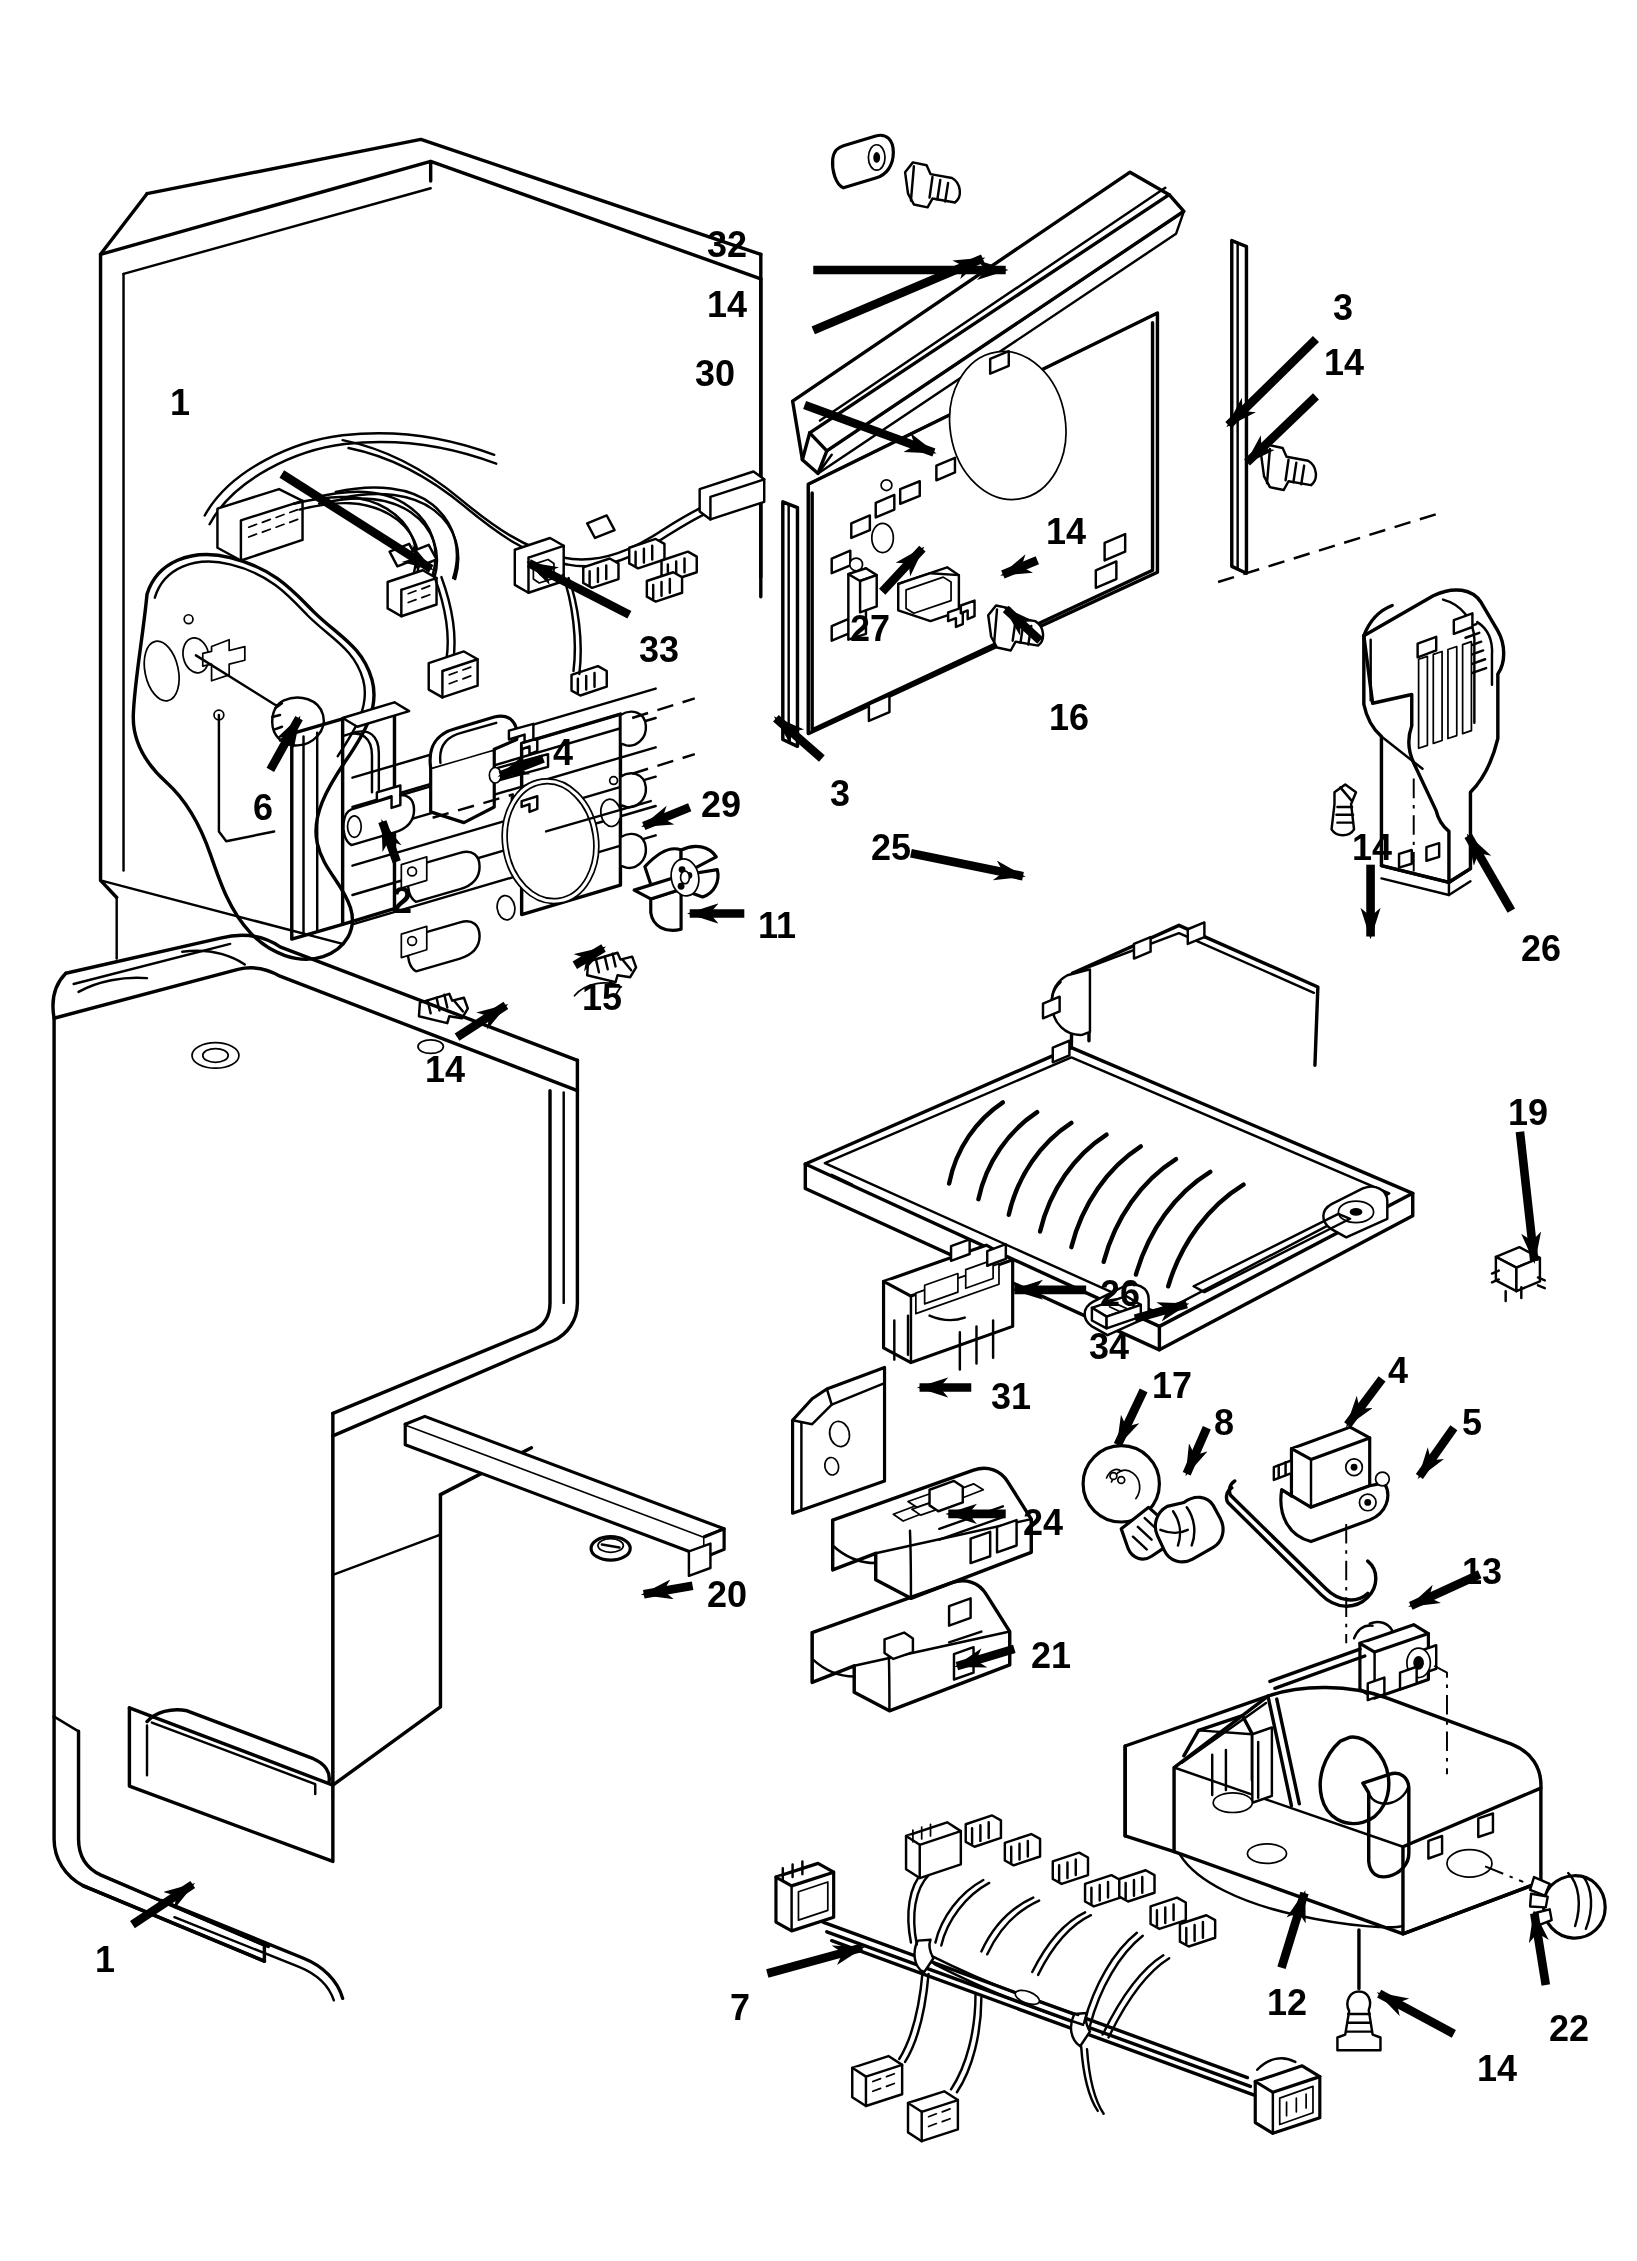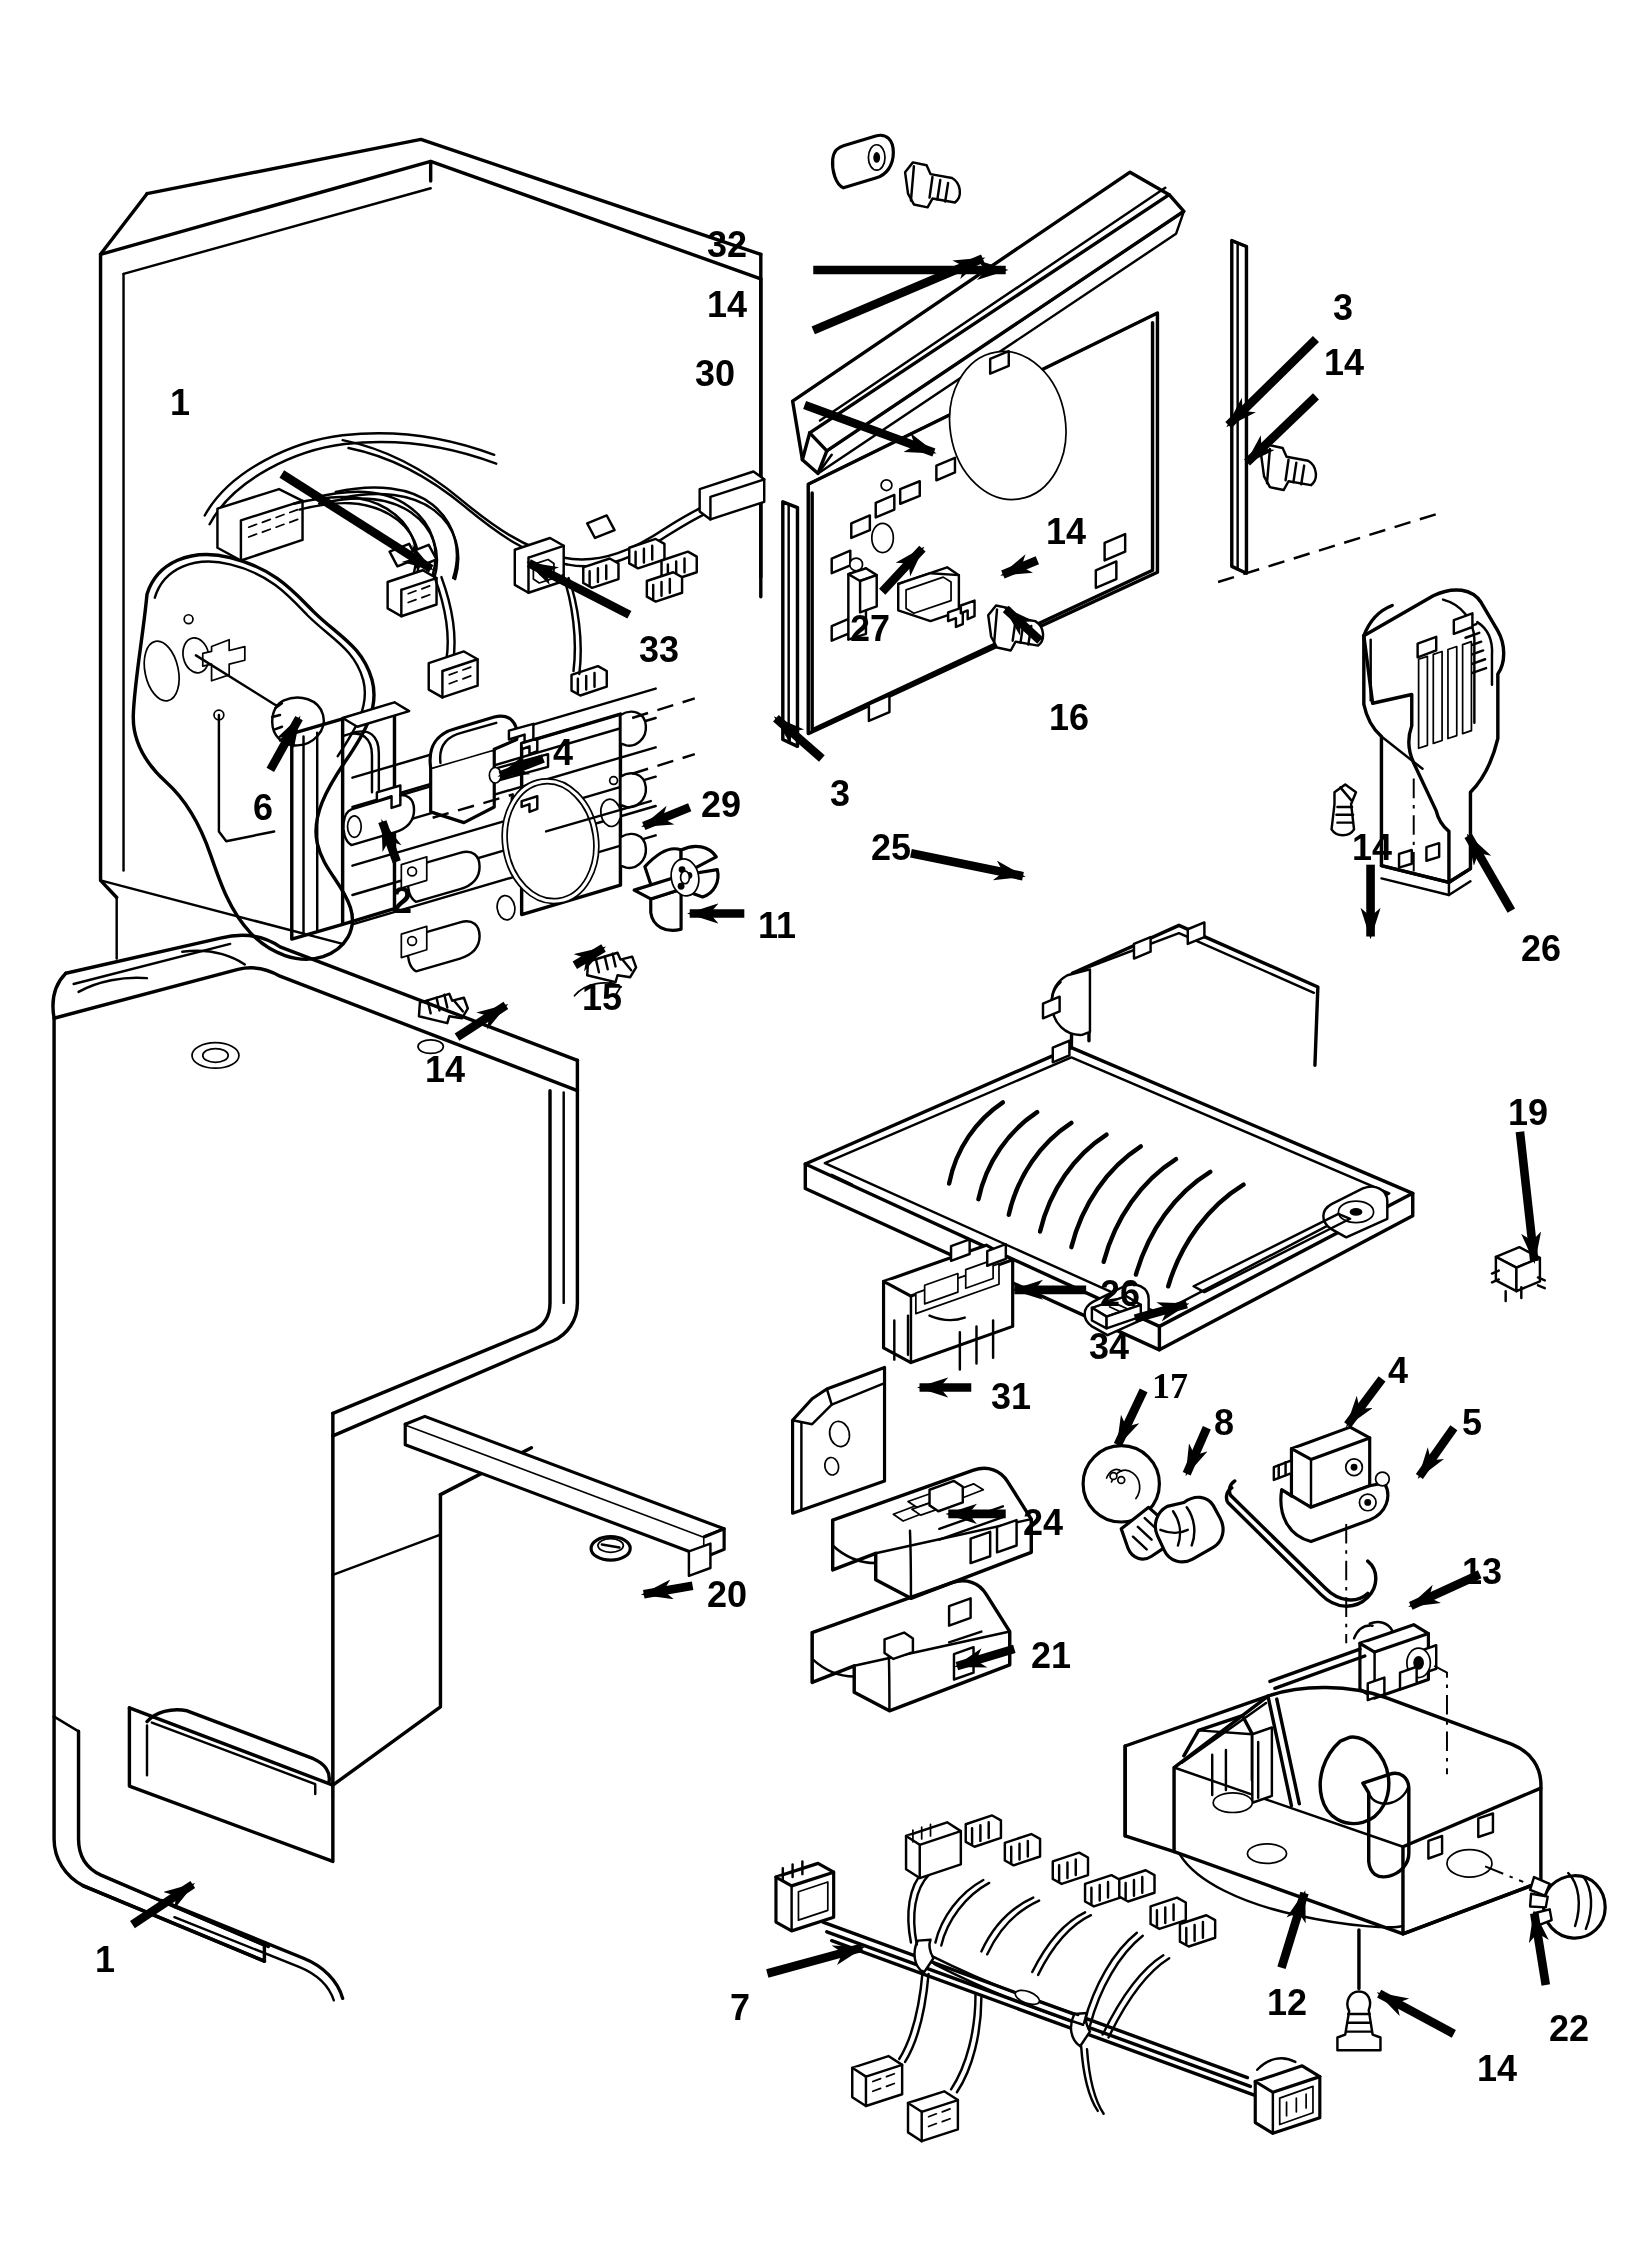--- a/index.html
+++ b/index.html
@@ -800,21 +800,21 @@
       <div class="callout c-lg" style="left: 830px; top: 776px;">3</div>
       <div class="callout c-lg" style="left: 871px; top: 830px;">25</div>
       <div class="callout c-lg" style="left: 1352px; top: 830px;">14</div>
       <div class="callout c-lg" style="left: 1521px; top: 931px;">26</div>
       <div class="callout c-lg" style="left: 1508px; top: 1095px;">19</div>
       <div class="callout c-lg" style="left: 1100px; top: 1276px;">26</div>
       <div class="callout c-lg" style="left: 1089px; top: 1329px;">34</div>
       <div class="callout c-lg" style="left: 991px; top: 1379px;">31</div>
       <div class="callout c-lg" style="left: 1388px; top: 1353px;">4</div>
       <div class="callout c-lg" style="left: 1462px; top: 1405px;">5</div>
-      <div class="callout c-lg" style="left: 1152px; top: 1368px; font-family: Liberation Serif, serif;">17</div>
+      <div class="callout c-lg" style="left: 1152px; top: 1368px;">17</div>
       <div class="callout c-lg" style="left: 1214px; top: 1405px;">8</div>
       <div class="callout c-lg" style="left: 1023px; top: 1505px;">24</div>
       <div class="callout c-lg" style="left: 1031px; top: 1638px;">21</div>
       <div class="callout c-lg" style="left: 707px; top: 1577px;">20</div>
       <div class="callout c-lg" style="left: 1462px; top: 1554px;">13</div>
       <div class="callout c-lg" style="left: 1267px; top: 1985px;">12</div>
       <div class="callout c-lg" style="left: 1549px; top: 2011px;">22</div>
       <div class="callout c-lg" style="left: 1477px; top: 2051px;">14</div>
       <div class="callout c-lg" style="left: 730px; top: 1990px;">7</div>
       <div class="callout c-lg" style="left: 95px; top: 1942px;">1</div>

